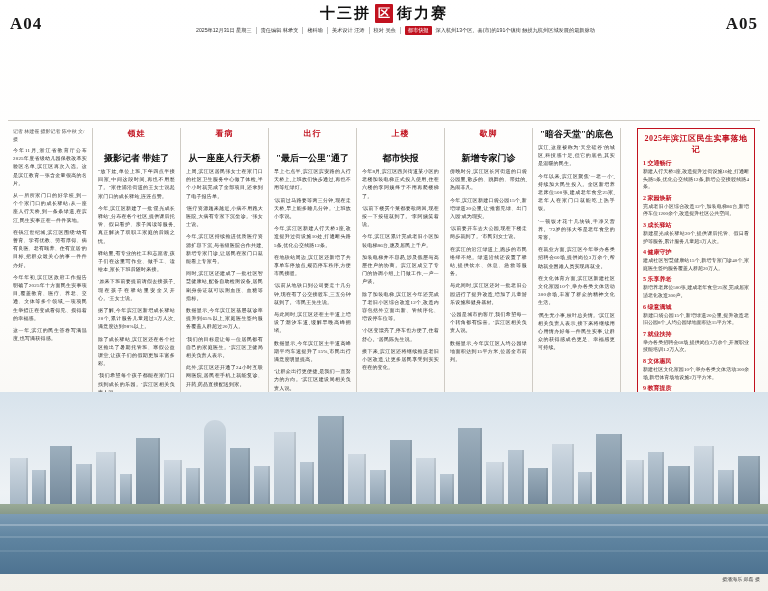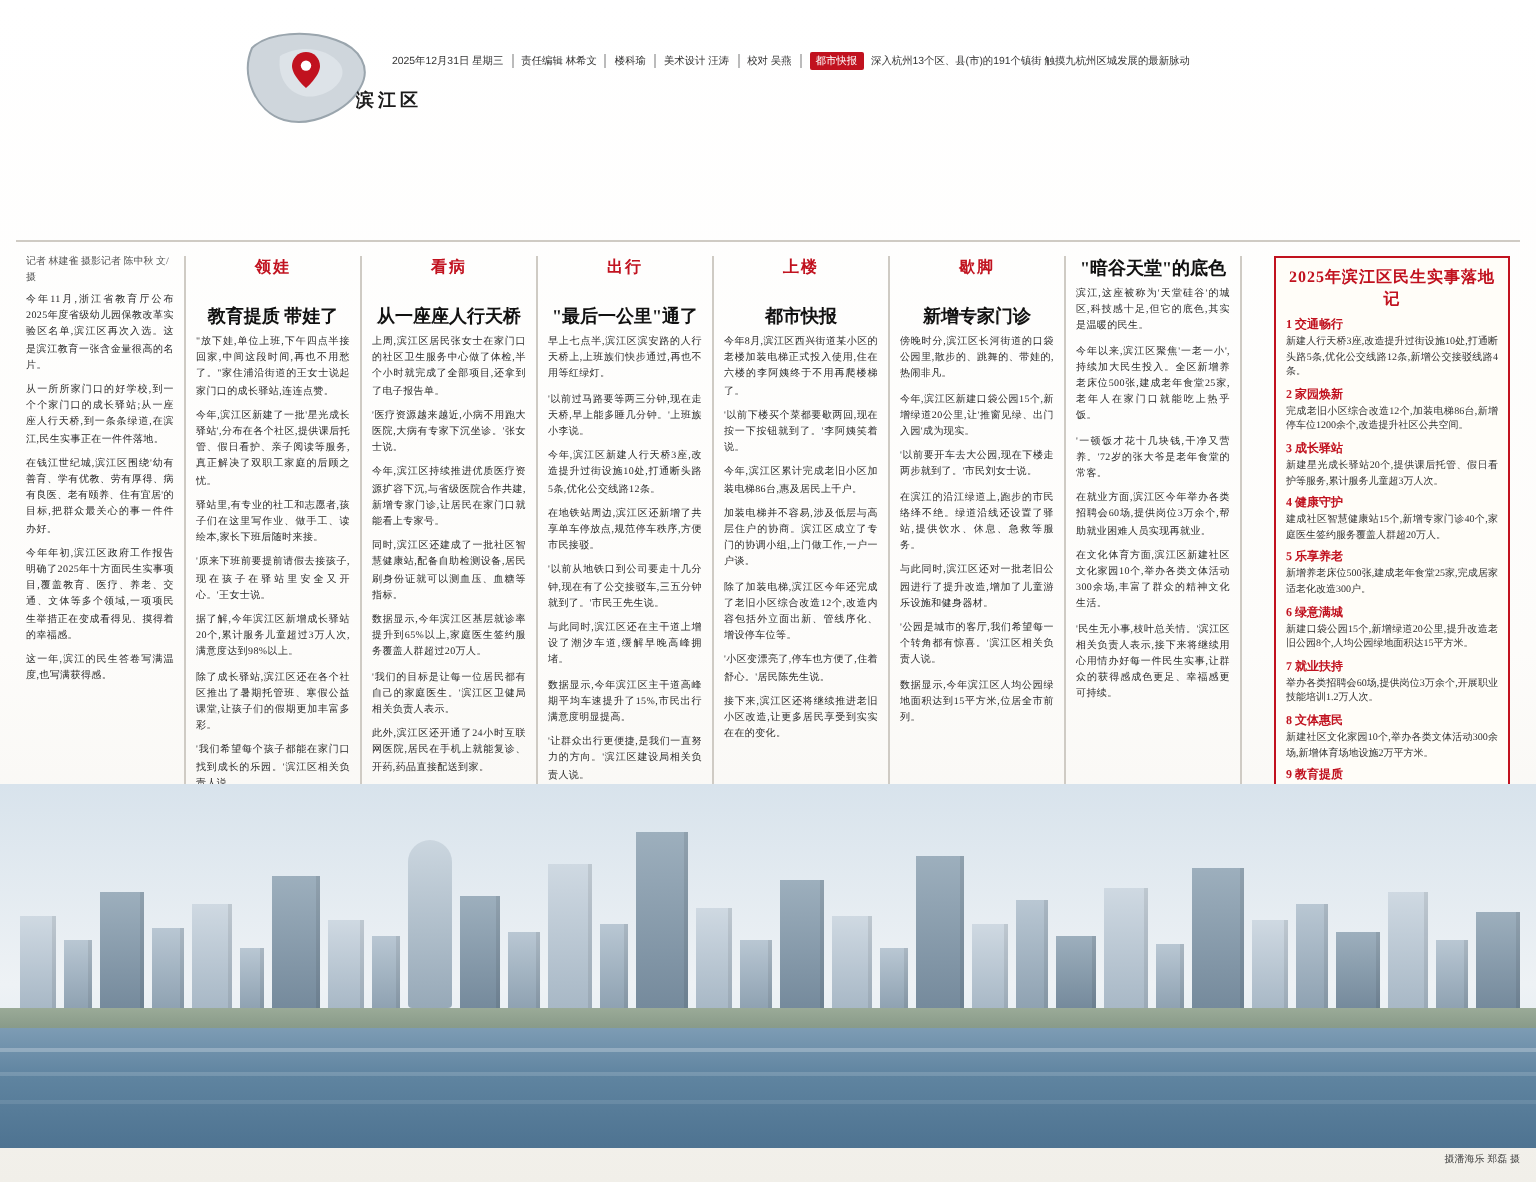--- a/index.html
+++ b/index.html
@@ -162,62 +162,60 @@
   }
   .gutter-line{
     position:absolute;left:8px;top:120px;width:752px;height:1px;background:#cfcbc4;
   }
 </style>
 </head>
 <body>
 
 <div id="page">
 
+  <div class="topbar">
+    <div class="folio left">A04</div>
+    <div class="folio right">A05</div>
+    <div class="masthead">
+      <span class="mh-t">十三拼</span>
+      <span class="mh-red">区</span>
+      <span class="mh-t">街力赛</span>
+    </div>
+  </div>
 
   <div class="creditstrip">
     <span class="seg">2025年12月31日 星期三</span>
     <span class="seg">责任编辑 林希文</span>
     <span class="seg">楼科瑜</span>
     <span class="seg">美术设计 汪涛</span>
     <span class="seg">校对 吴燕</span>
     <span class="badge">都市快报</span>
     <span class="seg">深入杭州13个区、县(市)的191个镇街 触摸九杭州区城发展的最新脉动</span>
   </div>
 
-  <div class="mapblock">
-    <svg class="mapshape" width="70" height="52" viewBox="0 0 70 52">
-      <path d="M6 10 C14 2, 34 1, 48 6 C60 10, 66 20, 60 30 C54 41, 36 50, 22 46 C8 42, 0 24, 6 10 Z" fill="#cfd6dc" stroke="#9aa5ad" stroke-width="1"></path>
-      <path d="M20 14 C30 8, 44 10, 50 18 C54 24, 48 32, 38 34 C28 36, 18 28, 20 14 Z" fill="#dde3e8" stroke="none"></path>
-    </svg>
-    <svg width="14" height="18" viewBox="0 0 14 18" style="position:absolute;left:26px;top:12px">
-      <path d="M7 0 C10.9 0 14 3.1 14 7 C14 12 7 18 7 18 C7 18 0 12 0 7 C0 3.1 3.1 0 7 0 Z" fill="#c1121f"></path>
-      <circle cx="7" cy="6.8" r="2.6" fill="#fff"></circle>
-    </svg>
-    <div class="district-name">滨江区</div>
-  </div>
 
 
   <div class="gutter-line"></div>
 
   <div class="cols">
 
     <div class="col col-0">
       <div class="byline">记者 林建雀 摄影记者 陈中秋 文/摄</div>
       <div class="body">
         <p>今年11月,浙江省教育厅公布2025年度省级幼儿园保教改革实验区名单,滨江区再次入选。这是滨江教育一张含金量很高的名片。</p>
         <p>从一所所家门口的好学校,到一个个家门口的成长驿站;从一座座人行天桥,到一条条绿道,在滨江,民生实事正在一件件落地。</p>
         <p>在钱江世纪城,滨江区围绕'幼有善育、学有优教、劳有厚得、病有良医、老有颐养、住有宜居'的目标,把群众最关心的事一件件办好。</p>
         <p>今年年初,滨江区政府工作报告明确了2025年十方面民生实事项目,覆盖教育、医疗、养老、交通、文体等多个领域,一项项民生举措正在变成看得见、摸得着的幸福感。</p>
         <p>这一年,滨江的民生答卷写满温度,也写满获得感。</p>
       </div>
     </div>
 
     <div class="col col-1">
       <div class="kicker">领娃</div>
-      <div class="coltitle">教育提质
+      <div class="coltitle">摄影记者
 带娃了</div>
       <div class="body">
         <p>"放下娃,单位上班,下午四点半接回家,中间这段时间,再也不用愁了。"家住浦沿街道的王女士说起家门口的成长驿站,连连点赞。</p>
         <p>今年,滨江区新建了一批'星光成长驿站',分布在各个社区,提供课后托管、假日看护、亲子阅读等服务,真正解决了双职工家庭的后顾之忧。</p>
         <p>驿站里,有专业的社工和志愿者,孩子们在这里写作业、做手工、读绘本,家长下班后随时来接。</p>
         <p>'原来下班前要提前请假去接孩子,现在孩子在驿站里安全又开心。'王女士说。</p>
         <p>据了解,今年滨江区新增成长驿站20个,累计服务儿童超过3万人次,满意度达到98%以上。</p>
         <p>除了成长驿站,滨江区还在各个社区推出了暑期托管班、寒假公益课堂,让孩子们的假期更加丰富多彩。</p>
         <p>'我们希望每个孩子都能在家门口找到成长的乐园。'滨江区相关负责人说。</p>
       </div>

